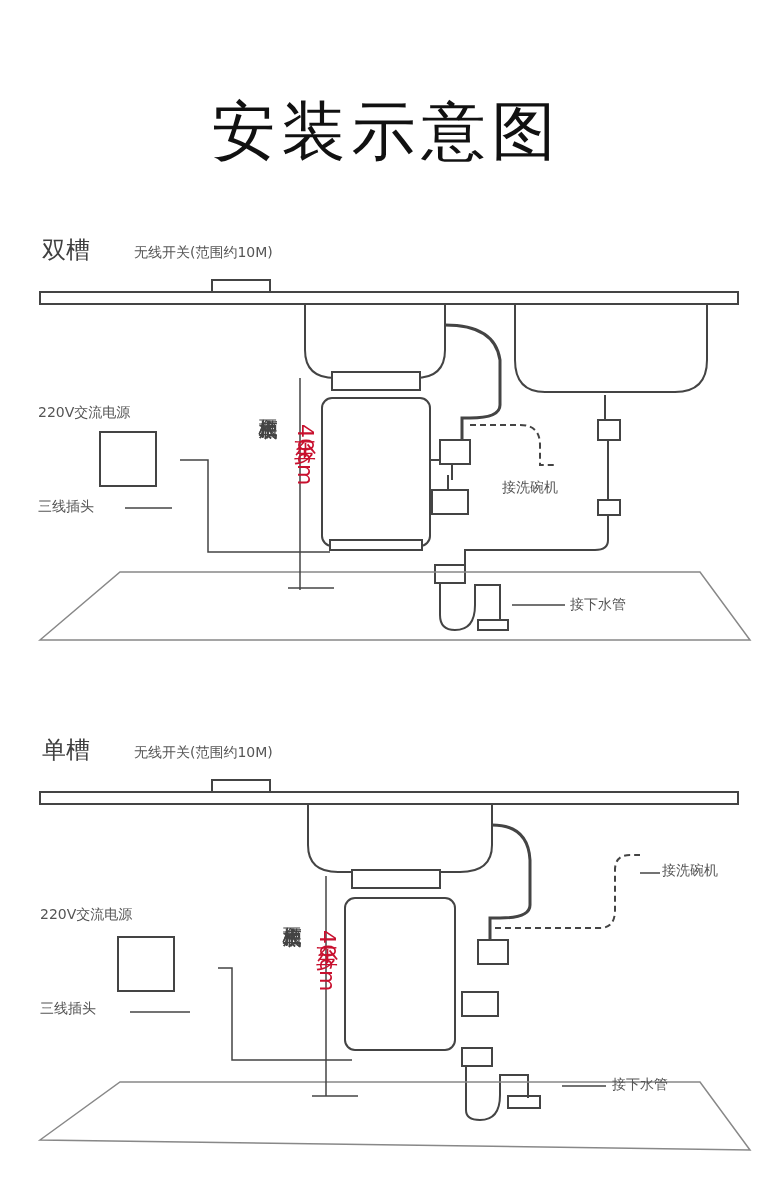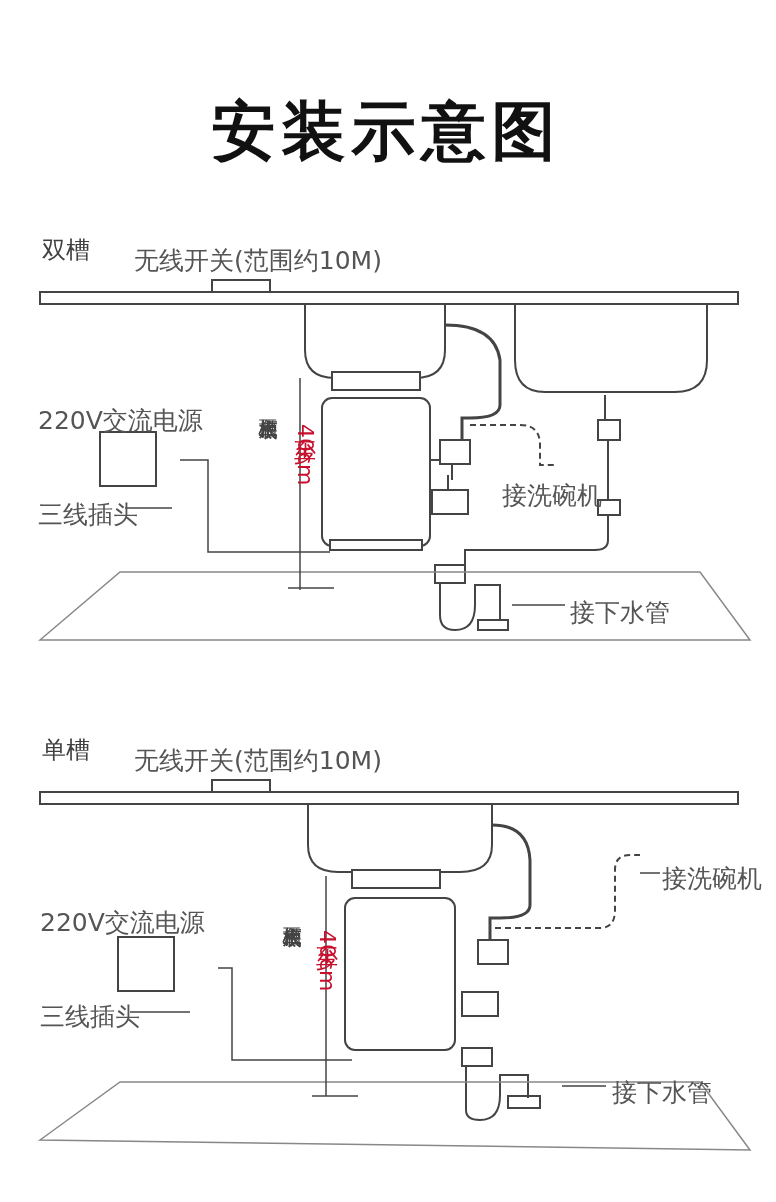--- a/index.html
+++ b/index.html
@@ -1,20 +1,20 @@
 <!DOCTYPE html>
 <html><head>
 <meta charset="utf-8">
 <style>
   html, body { margin: 0; padding: 0; background: #ffffff; }
   body { width: 776px; height: 1202px; position: relative; overflow: hidden;
          font-family: "DejaVu Sans", sans-serif; color: #333; }
   .title { position: absolute; left: 0; top: 88px; width: 773px; text-align: center;
-           font-size: 64px; font-weight: bold; color: #111; letter-spacing: 6px; }
-  .label { position: absolute; font-size: 25px; color: #555; white-space: nowrap; }
+           font-size: 64px; font-weight: normal; color: #111; letter-spacing: 6px; }
+  .label { position: absolute; font-size: 14px; color: #555; white-space: nowrap; }
   .section-title { font-size: 24px; color: #404040; }
   .vert { position: absolute; writing-mode: vertical-rl; font-size: 19px; color: #444; white-space: nowrap; }
   .vert-red { color: #c8102e; font-size: 22px; }
   svg.diagram { position: absolute; left: 0; top: 0; }
 </style>
 </head>
 <body>
 
 <div class="title">安装示意图</div>
 

